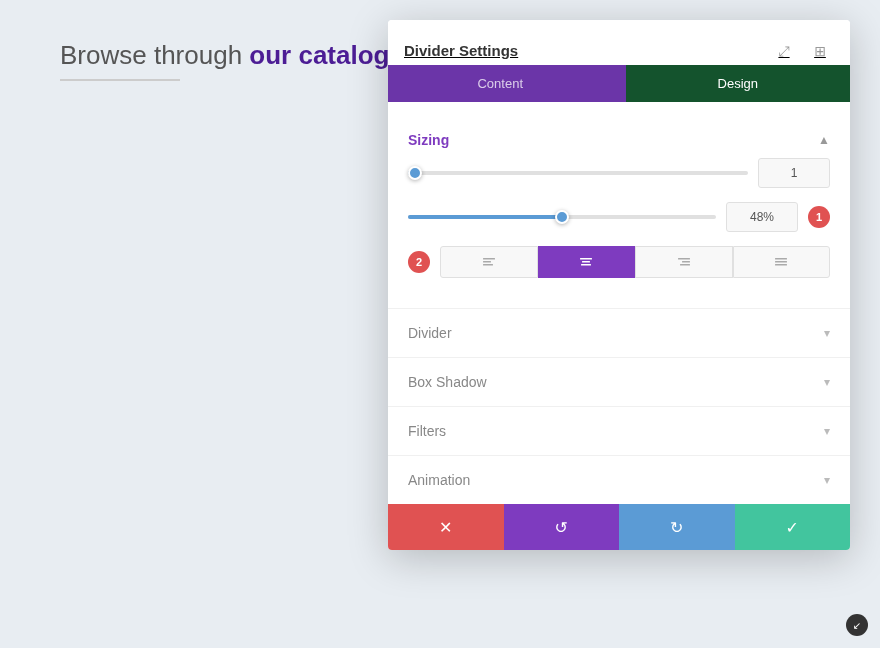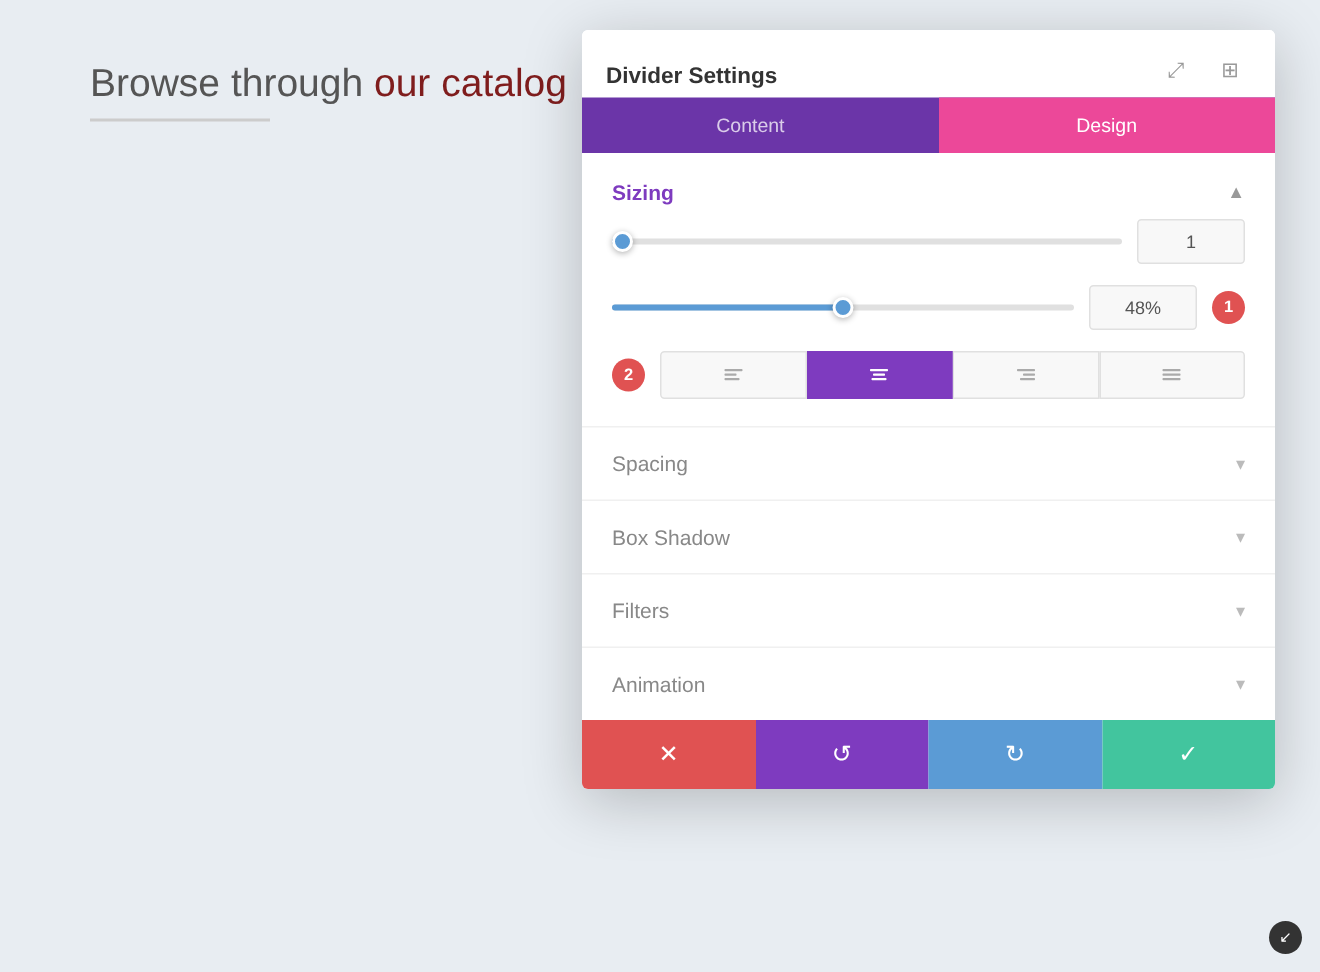--- a/index.html
+++ b/index.html
@@ -20,22 +20,22 @@
       align-items: flex-start;
       padding: 40px 0 0 60px;
     }
 
     .page-text {
       font-size: 26px;
       color: #555;
       font-weight: 300;
     }
     .page-text strong {
-      font-weight: 400;
-      color: #7f1d1d;
+      font-weight: 700;
+      color: #4c1d95;
     }
 
     
     .panel {
       position: absolute;
       top: 20px;
       left: 388px;
       width: 462px;
       background: #fff;
       border-radius: 4px;
@@ -43,23 +43,24 @@
       display: flex;
       flex-direction: column;
       overflow: hidden;
     }
 
     
     .panel-header {
       background: #fff;
       padding: 12px 16px 0 16px;
       display: flex;
-      align-items: flex-start;
+      align-items: flex-end;
       justify-content: space-between;
       border-bottom: none;
+      text-decoration: underline;
     }
 
     .panel-title {
       font-size: 15px;
       font-weight: 600;
       color: #333;
       padding: 10px 0 6px 0;
     }
 
     .panel-header-icons {
@@ -92,34 +93,34 @@
       padding: 11px 0;
       text-align: center;
       font-size: 13px;
       font-weight: 500;
       color: rgba(255,255,255,0.75);
       cursor: pointer;
       transition: background 0.15s;
     }
 
     .tab.active {
-      background: #ec4899;
+      background: #14532d;
       color: #fff;
     }
 
     
     .panel-body {
       padding: 0;
       overflow-y: auto;
       max-height: 530px;
     }
 
     
     .section {
-      padding: 4px 20px;
+      padding: 16px 20px;
     }
 
     .section-header {
       display: flex;
       align-items: center;
       justify-content: space-between;
       padding: 14px 0 10px 0;
       cursor: pointer;
     }
 
@@ -405,21 +406,21 @@
                 <rect x="1" y="6" width="12" height="1.5" rx="0.5"></rect>
                 <rect x="1" y="9" width="12" height="1.5" rx="0.5"></rect>
               </svg>
             </div>
           </div>
         </div>
       </div>
     </div>
 
     <div class="collapsed-section">
-      <span class="collapsed-title">Spacing</span>
+      <span class="collapsed-title">Divider</span>
       <span class="chevron-down">▾</span>
     </div>
 
     <div class="collapsed-section">
       <span class="collapsed-title">Box Shadow</span>
       <span class="chevron-down">▾</span>
     </div>
 
     <div class="collapsed-section">
       <span class="collapsed-title">Filters</span>

